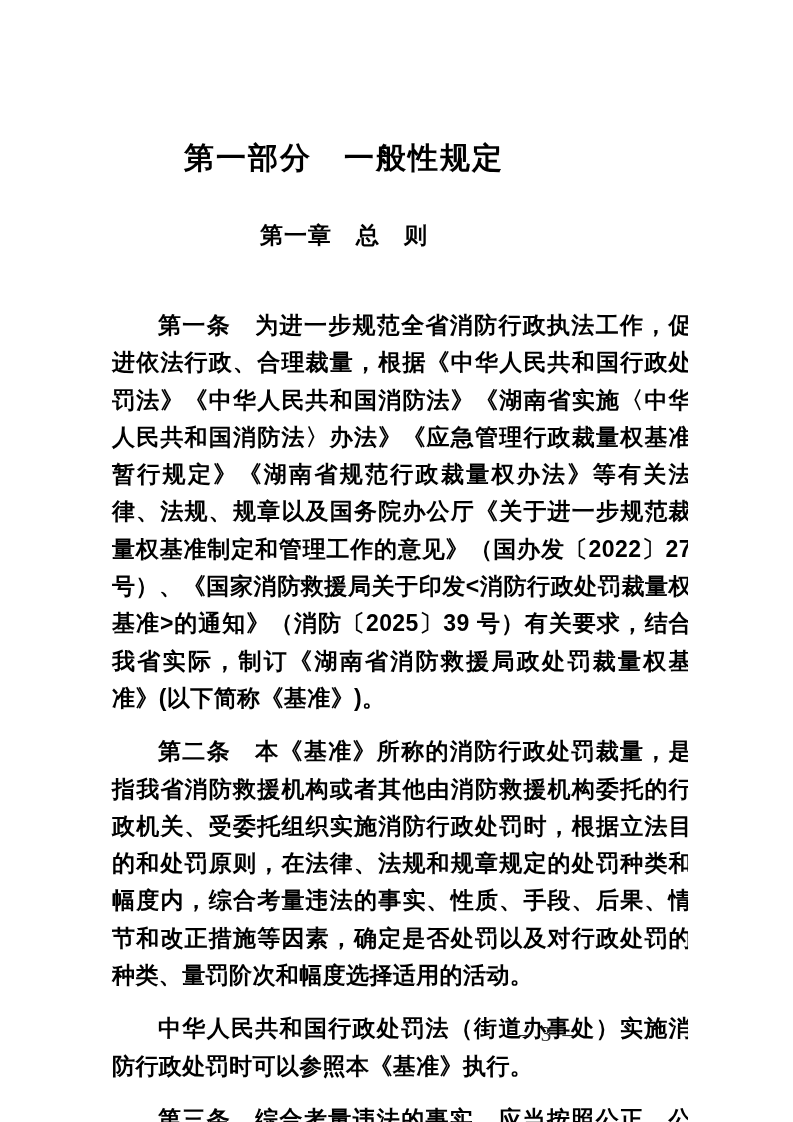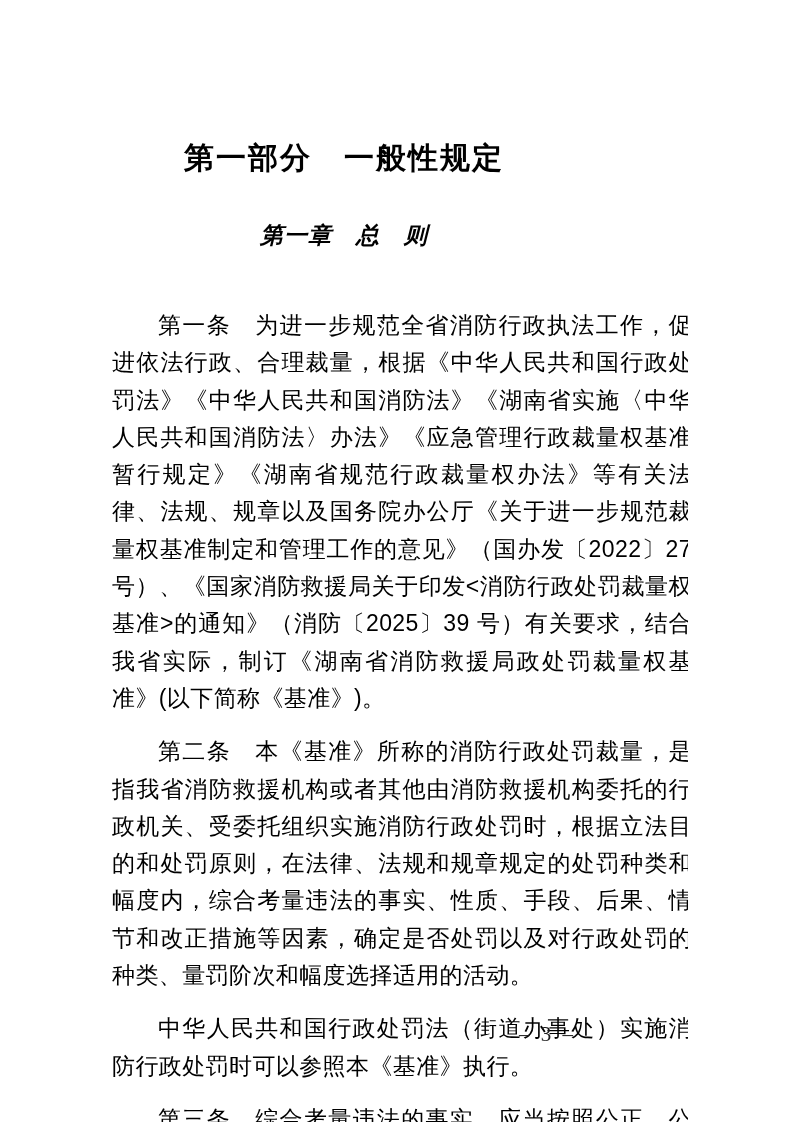--- a/index.html
+++ b/index.html
@@ -32,37 +32,37 @@
     position: absolute;
     top: 219px;
     left: 0;
     right: 0;
     margin: 0;
     text-align: center;
     font-size: 23px;
     line-height: 32px;
     font-weight: 600;
     letter-spacing: 1px;
-    font-style: italic;
   }
   .body-text {
     position: absolute;
     top: 291px;
     left: 96px;
     width: 612px;
     font-size: 23px;
     line-height: 37.3px;
     letter-spacing: 0.4px;
     text-align: justify;
     word-break: break-all;
   }
   .body-text p {
     margin: 16px;
     padding: 0;
     text-indent: 2em;
+    font-weight: bold;
   }
   .page-number {
     position: absolute;
     top: 1022px;
     right: 112px;
     font-family: "Liberation Serif", serif;
     font-size: 21px;
     letter-spacing: 3px;
     color: #1a1a1a;
   }

